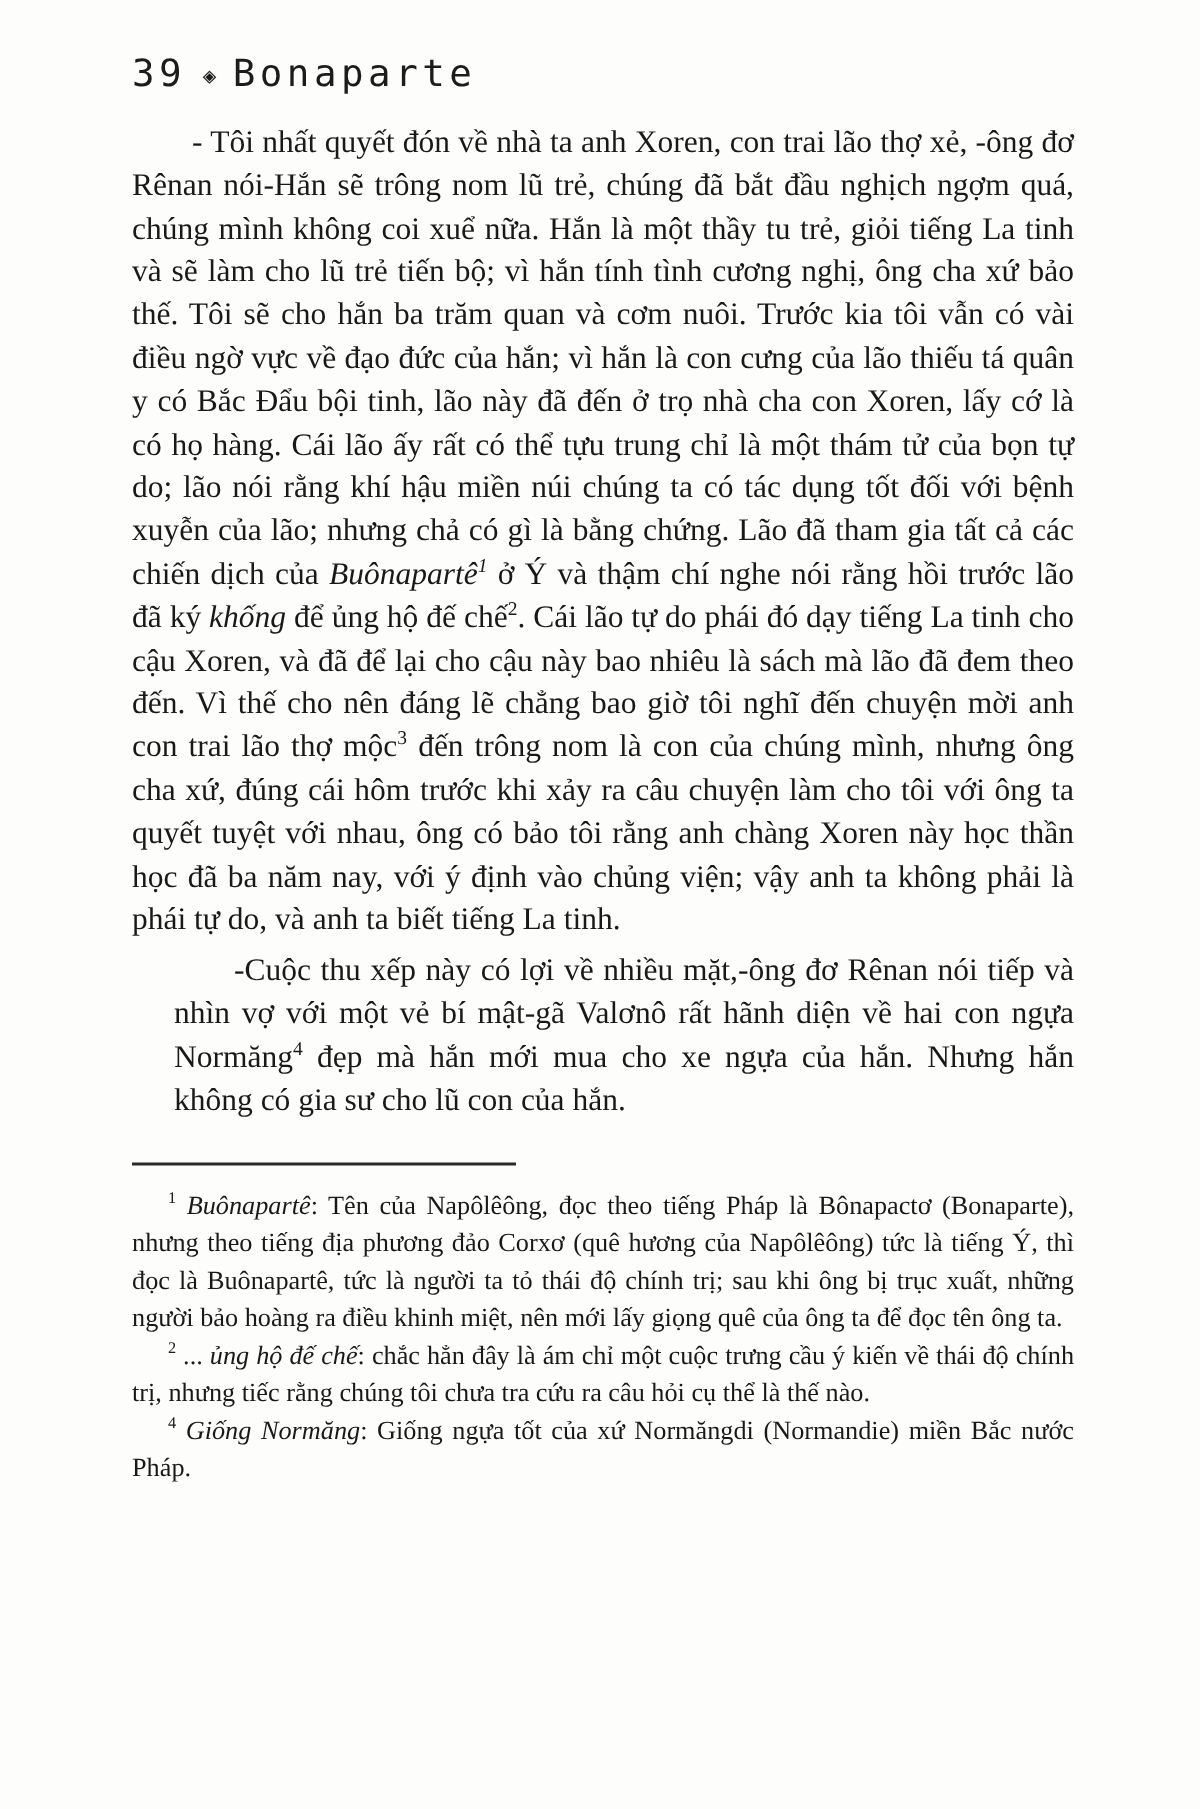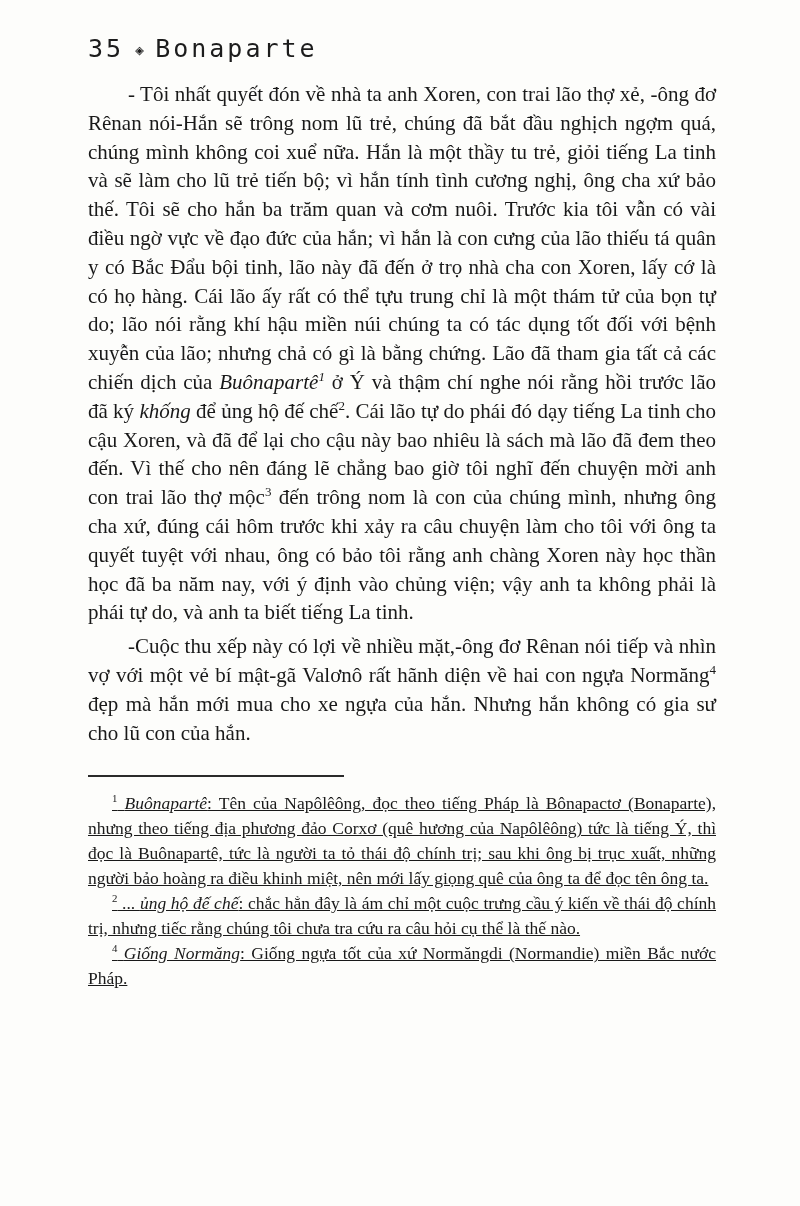--- a/index.html
+++ b/index.html
@@ -44,51 +44,51 @@
   }
   .para {
     margin: 0;
     font-size: 21px;
     line-height: 28.8px;
     text-align: justify;
     text-indent: 40px;
   }
   .para + .para {
     margin-top: 5px;
+    margin-left: 28px;
   }
   .fn-sep {
     border: none;
     border-top: 2px solid #2a2a2a;
     width: 256px;
     margin: 28px 0 14px 0;
   }
   .footnotes {
     font-size: 17.5px;
     line-height: 25px;
   }
   .fn {
     margin: 0;
     text-align: justify;
     text-indent: 24px;
-    text-decoration: underline;
   }
   sup {
     font-size: 0.62em;
     line-height: 0;
     vertical-align: super;
   }
   em { font-style: italic; }
 </style>
 </head>
 <body>
 
 <div class="page">
 
   <div class="header">
-    <span>35</span>
+    <span>39</span>
     <span class="ornament">◈</span>
     <span>Bonaparte</span>
   </div>
 
   <div class="text-block">
 
     <p class="para">- Tôi nhất quyết đón về nhà ta anh Xoren, con trai lão thợ xẻ, -ông đơ Rênan nói-Hắn sẽ trông nom lũ trẻ, chúng đã bắt đầu nghịch ngợm quá, chúng mình không coi xuể nữa. Hắn là một thầy tu trẻ, giỏi tiếng La tinh và sẽ làm cho lũ trẻ tiến bộ; vì hắn tính tình cương nghị, ông cha xứ bảo thế. Tôi sẽ cho hắn ba trăm quan và cơm nuôi. Trước kia tôi vẫn có vài điều ngờ vực về đạo đức của hắn; vì hắn là con cưng của lão thiếu tá quân y có Bắc Đẩu bội tinh, lão này đã đến ở trọ nhà cha con Xoren, lấy cớ là có họ hàng. Cái lão ấy rất có thể tựu trung chỉ là một thám tử của bọn tự do; lão nói rằng khí hậu miền núi chúng ta có tác dụng tốt đối với bệnh xuyễn của lão; nhưng chả có gì là bằng chứng. Lão đã tham gia tất cả các chiến dịch của <em>Buônapartê</em><sup><em>1</em></sup> ở Ý và thậm chí nghe nói rằng hồi trước lão đã ký <em>khống</em> để ủng hộ đế chế<sup>2</sup>. Cái lão tự do phái đó dạy tiếng La tinh cho cậu Xoren, và đã để lại cho cậu này bao nhiêu là sách mà lão đã đem theo đến. Vì thế cho nên đáng lẽ chẳng bao giờ tôi nghĩ đến chuyện mời anh con trai lão thợ mộc<sup>3</sup> đến trông nom là con của chúng mình, nhưng ông cha xứ, đúng cái hôm trước khi xảy ra câu chuyện làm cho tôi với ông ta quyết tuyệt với nhau, ông có bảo tôi rằng anh chàng Xoren này học thần học đã ba năm nay, với ý định vào chủng viện; vậy anh ta không phải là phái tự do, và anh ta biết tiếng La tinh.</p>
 
     <p class="para">-Cuộc thu xếp này có lợi về nhiều mặt,-ông đơ Rênan nói tiếp và nhìn vợ với một vẻ bí mật-gã Valơnô rất hãnh diện về hai con ngựa Normăng<sup>4</sup> đẹp mà hắn mới mua cho xe ngựa của hắn. Nhưng hắn không có gia sư cho lũ con của hắn.</p>
 

